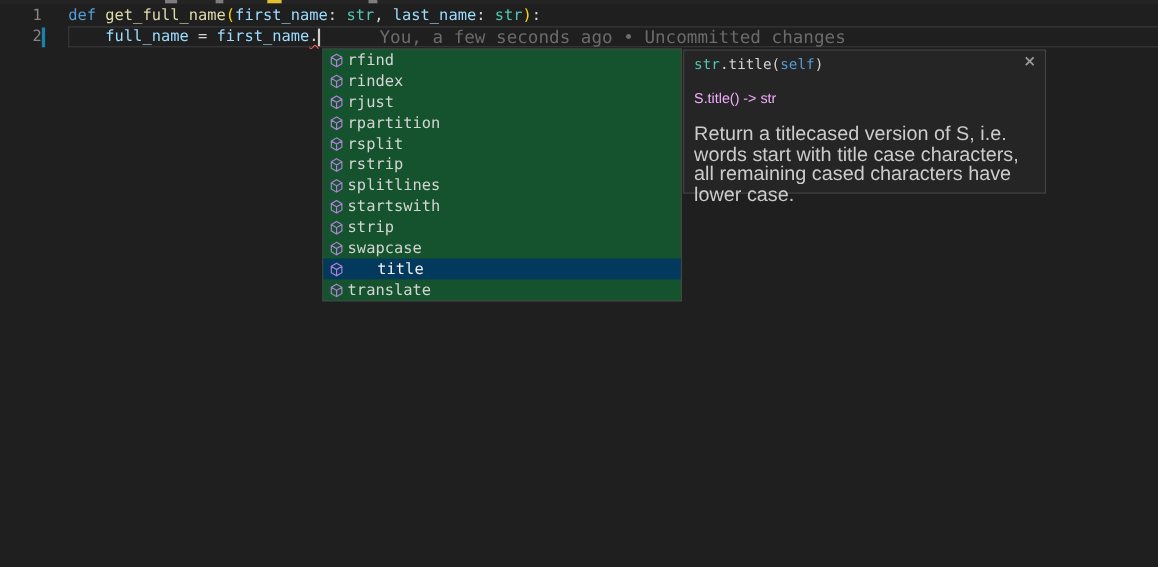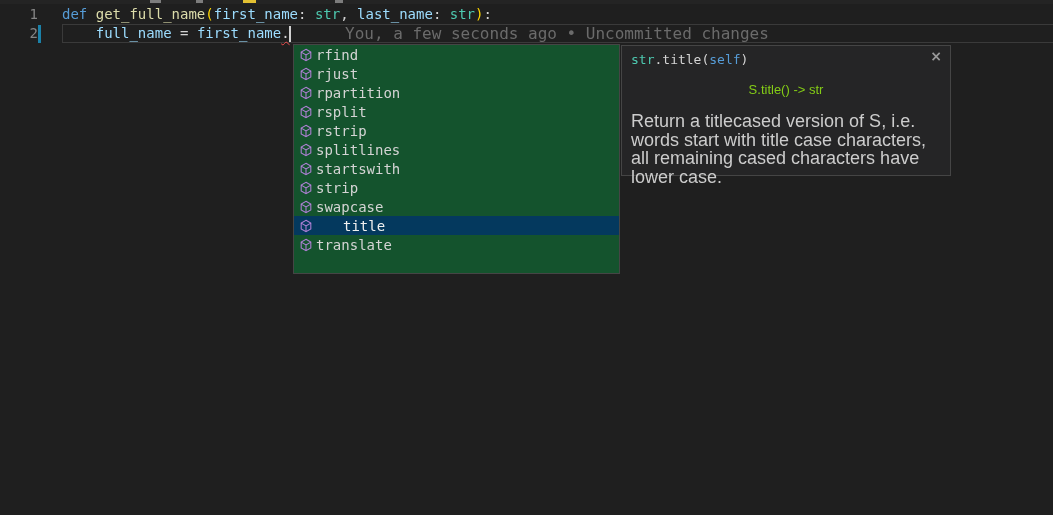--- a/index.html
+++ b/index.html
@@ -45,21 +45,21 @@
                  font-size:14px; color:#d4d4d4; cursor:pointer; white-space:pre; }
   .suggest-row.selected { background:#04395e; color:#f0f0f0;gap:27px; }
   .suggest-row .icon { width:14px; height:14px; margin-right:3px; flex:0 0 auto; display:block; }
 
   
   .docs { position:absolute; left:621px; top:45px; width:330px; height:131px;
           background:#252526; border:1px solid #454545; padding:6px 9px; }
   .docs-signature { font-family:"DejaVu Sans Mono", monospace; font-size:13px;
                     line-height:16px; color:#d4d4d4; white-space:pre; margin-bottom:14px; }
   .docs-summary { font-family:"Liberation Sans", sans-serif; font-size:13px;
-                  line-height:16px; color:#84cc16; margin-bottom:14px;text-align:center; }
+                  line-height:16px; color:#f0abfc; margin-bottom:14px; }
   .docs-description { font-family:"Liberation Sans", sans-serif; font-size:18px;
                       line-height:18.5px; color:#cccccc; width:312px; }
   .docs-close { position:absolute; top:2px; right:8px; color:#9a9a9a; font-size:14px;
                 font-family:"DejaVu Sans", sans-serif; font-weight:bold; cursor:pointer;
                 line-height:16px; }
 </style>
 </head>
 <body>
 
 <div class="editor">
@@ -82,20 +82,23 @@
   <pre class="code-line" style="top:24px;"><span>    </span><span class="tok-param">full_name</span><span> </span><span class="tok-pun">=</span><span> </span><span class="tok-param">first_name</span><span class="tok-pun squiggle">.</span></pre>
 
   <div class="cursor"></div>
 
   <div class="blame">You, a few seconds ago • Uncommitted changes</div>
 
   <div class="suggest">
     <div class="suggest-row"><svg class="icon" viewBox="0 0 16 16">
           <path fill="none" stroke="#b180d7" stroke-width="1.2" d="M8 1.5 13.5 4.75 13.5 11.25 8 14.5 2.5 11.25 2.5 4.75Z M2.5 4.75 8 8 13.5 4.75 M8 8 8 14.5"></path>
         </svg><span>rfind</span></div>
+    <div class="suggest-row"><svg class="icon" viewBox="0 0 16 16">
+          <path fill="none" stroke="#b180d7" stroke-width="1.2" d="M8 1.5 13.5 4.75 13.5 11.25 8 14.5 2.5 11.25 2.5 4.75Z M2.5 4.75 8 8 13.5 4.75 M8 8 8 14.5"></path>
+        </svg><span>rindex</span></div>
     <div class="suggest-row"><svg class="icon" viewBox="0 0 16 16">
           <path fill="none" stroke="#b180d7" stroke-width="1.2" d="M8 1.5 13.5 4.75 13.5 11.25 8 14.5 2.5 11.25 2.5 4.75Z M2.5 4.75 8 8 13.5 4.75 M8 8 8 14.5"></path>
         </svg><span>rjust</span></div>
     <div class="suggest-row"><svg class="icon" viewBox="0 0 16 16">
           <path fill="none" stroke="#b180d7" stroke-width="1.2" d="M8 1.5 13.5 4.75 13.5 11.25 8 14.5 2.5 11.25 2.5 4.75Z M2.5 4.75 8 8 13.5 4.75 M8 8 8 14.5"></path>
         </svg><span>rpartition</span></div>
     <div class="suggest-row"><svg class="icon" viewBox="0 0 16 16">
           <path fill="none" stroke="#b180d7" stroke-width="1.2" d="M8 1.5 13.5 4.75 13.5 11.25 8 14.5 2.5 11.25 2.5 4.75Z M2.5 4.75 8 8 13.5 4.75 M8 8 8 14.5"></path>
         </svg><span>rsplit</span></div>
     <div class="suggest-row"><svg class="icon" viewBox="0 0 16 16">

